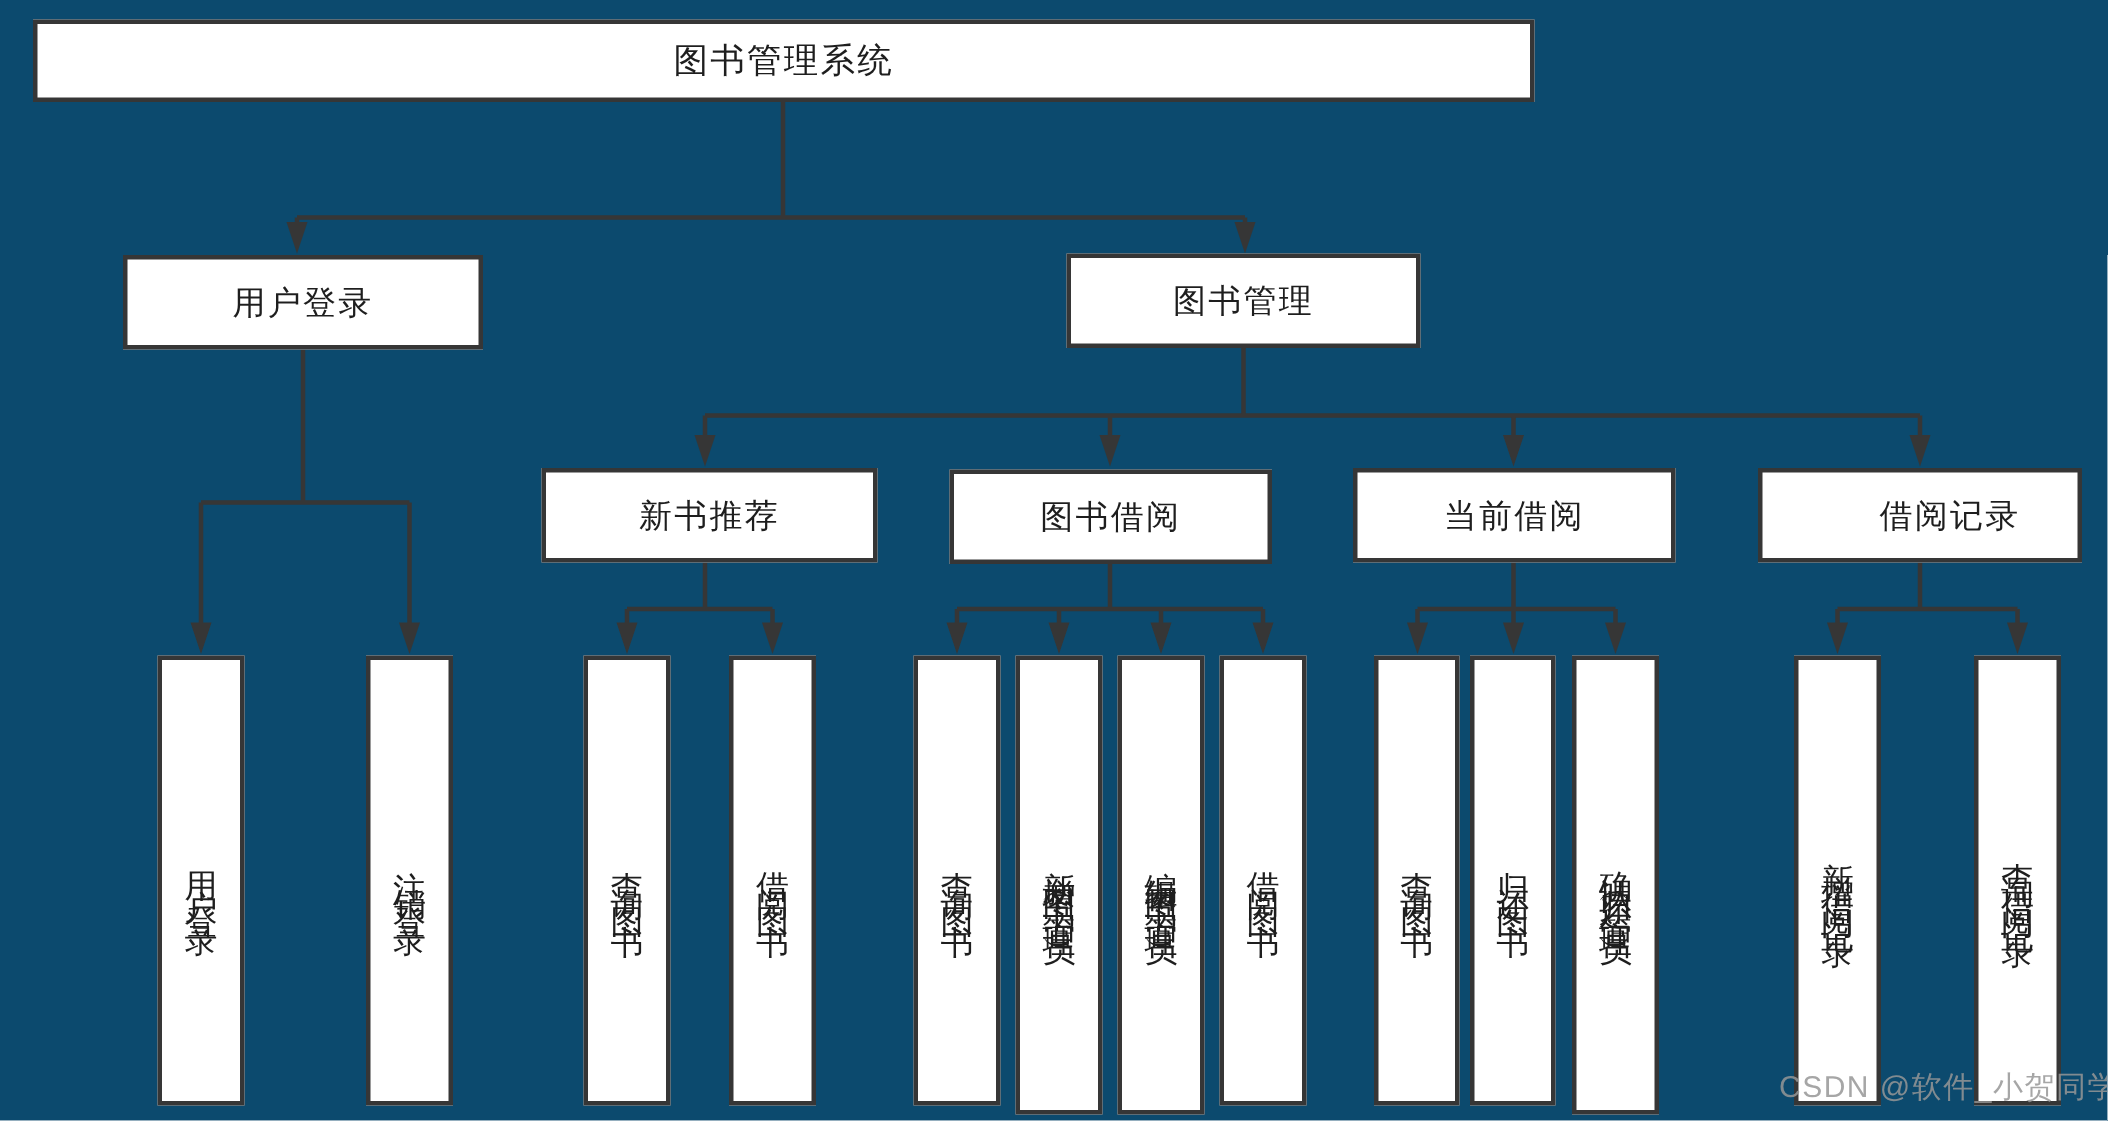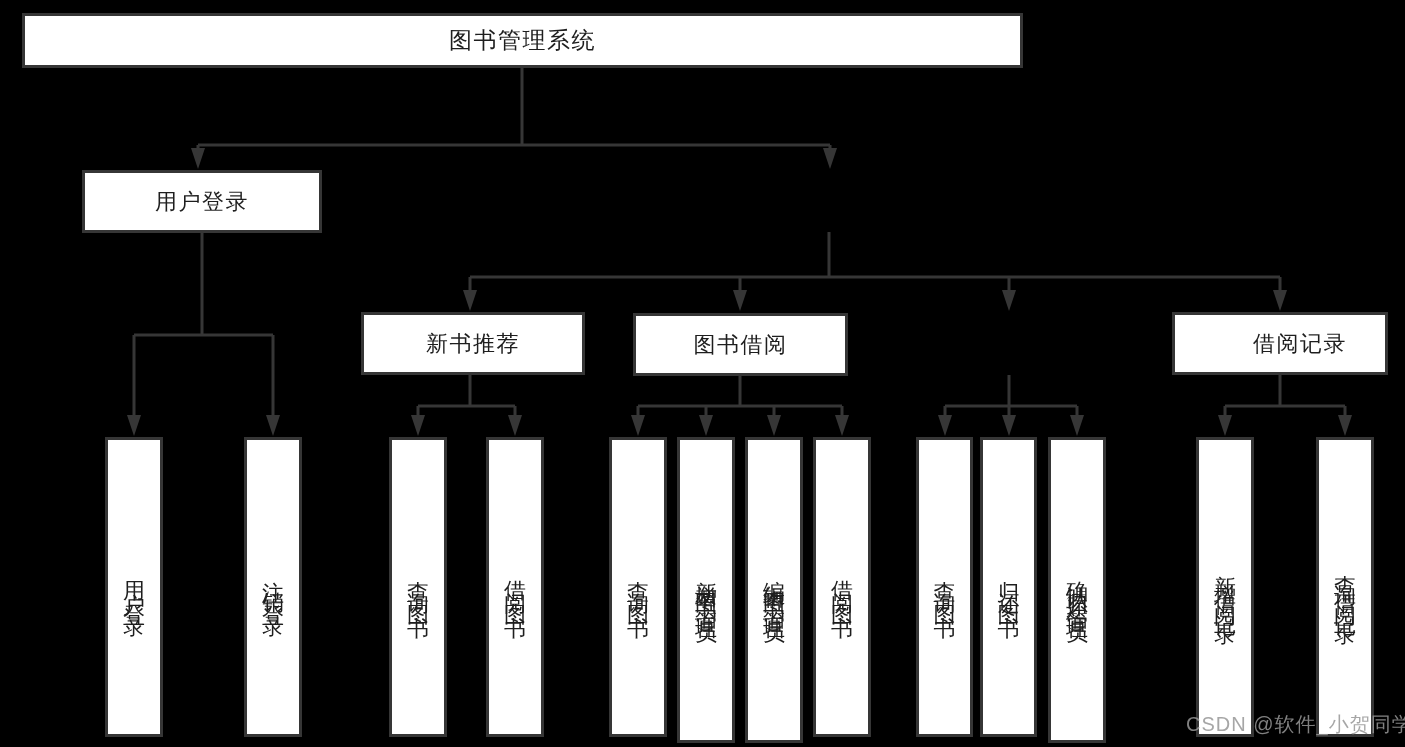--- a/index.html
+++ b/index.html
@@ -1,17 +1,17 @@
 <!DOCTYPE html>
 <html><head>
 <meta charset="utf-8">
 <style>
   html,body{margin:0;padding:0;background:#fff;}
   .canvas{
-    position:relative;width:1405px;height:747px;background:#000000;
+    position:relative;width:1405px;height:747px;background:#0c4a6e;
     font-family:"Liberation Sans",sans-serif;overflow:hidden;
   }
   .connectors{position:absolute;left:0;top:0;width:1405px;height:747px;}
   .box{
     position:absolute;background:#ffffff;border:3px solid #363636;
     box-sizing:border-box;display:flex;align-items:center;justify-content:center;
     z-index:2;
   }
   .h-label{font-size:22px;color:#1e1e1e;letter-spacing:1.5px;white-space:nowrap;}
   .title .h-label{font-size:23px;}
@@ -72,26 +72,32 @@
     </g>
   </svg>
 
   <div class="box title" style="left:22px;top:13px;width:1001px;height:55px;">
     <span class="h-label">图书管理系统</span>
   </div>
 
   <div class="box" style="left:82px;top:170px;width:240px;height:63px;">
     <span class="h-label">用户登录</span>
   </div>
+  <div class="box" style="left:711px;top:169px;width:236px;height:63px;">
+    <span class="h-label">图书管理</span>
+  </div>
 
   <div class="box" style="left:361px;top:312px;width:224px;height:63px;">
     <span class="h-label">新书推荐</span>
   </div>
   <div class="box" style="left:633px;top:313px;width:215px;height:63px;">
     <span class="h-label">图书借阅</span>
+  </div>
+  <div class="box" style="left:902px;top:312px;width:215px;height:63px;">
+    <span class="h-label">当前借阅</span>
   </div>
   <div class="box" style="left:1172px;top:312px;width:216px;height:63px;padding-left:40px;">
     <span class="h-label">借阅记录</span>
   </div>
 
   <div class="box" style="left:105px;top:437px;width:58px;height:300px;">
     <span class="v-label">用户登录</span>
   </div>
   <div class="box" style="left:244px;top:437px;width:58px;height:300px;">
     <span class="v-label">注销登录</span>

